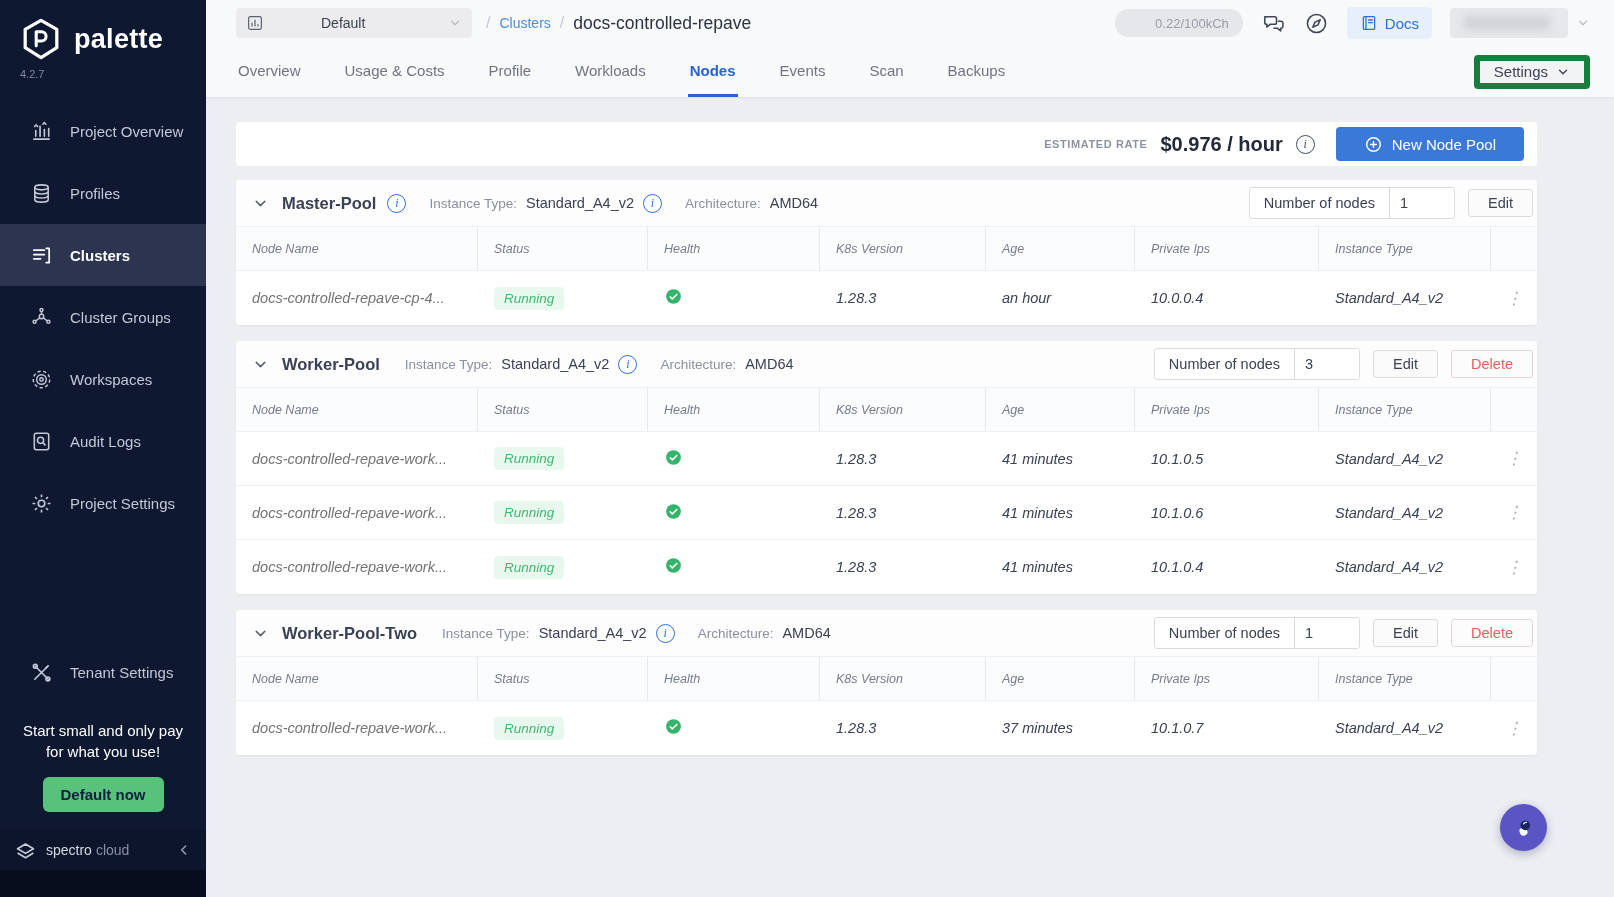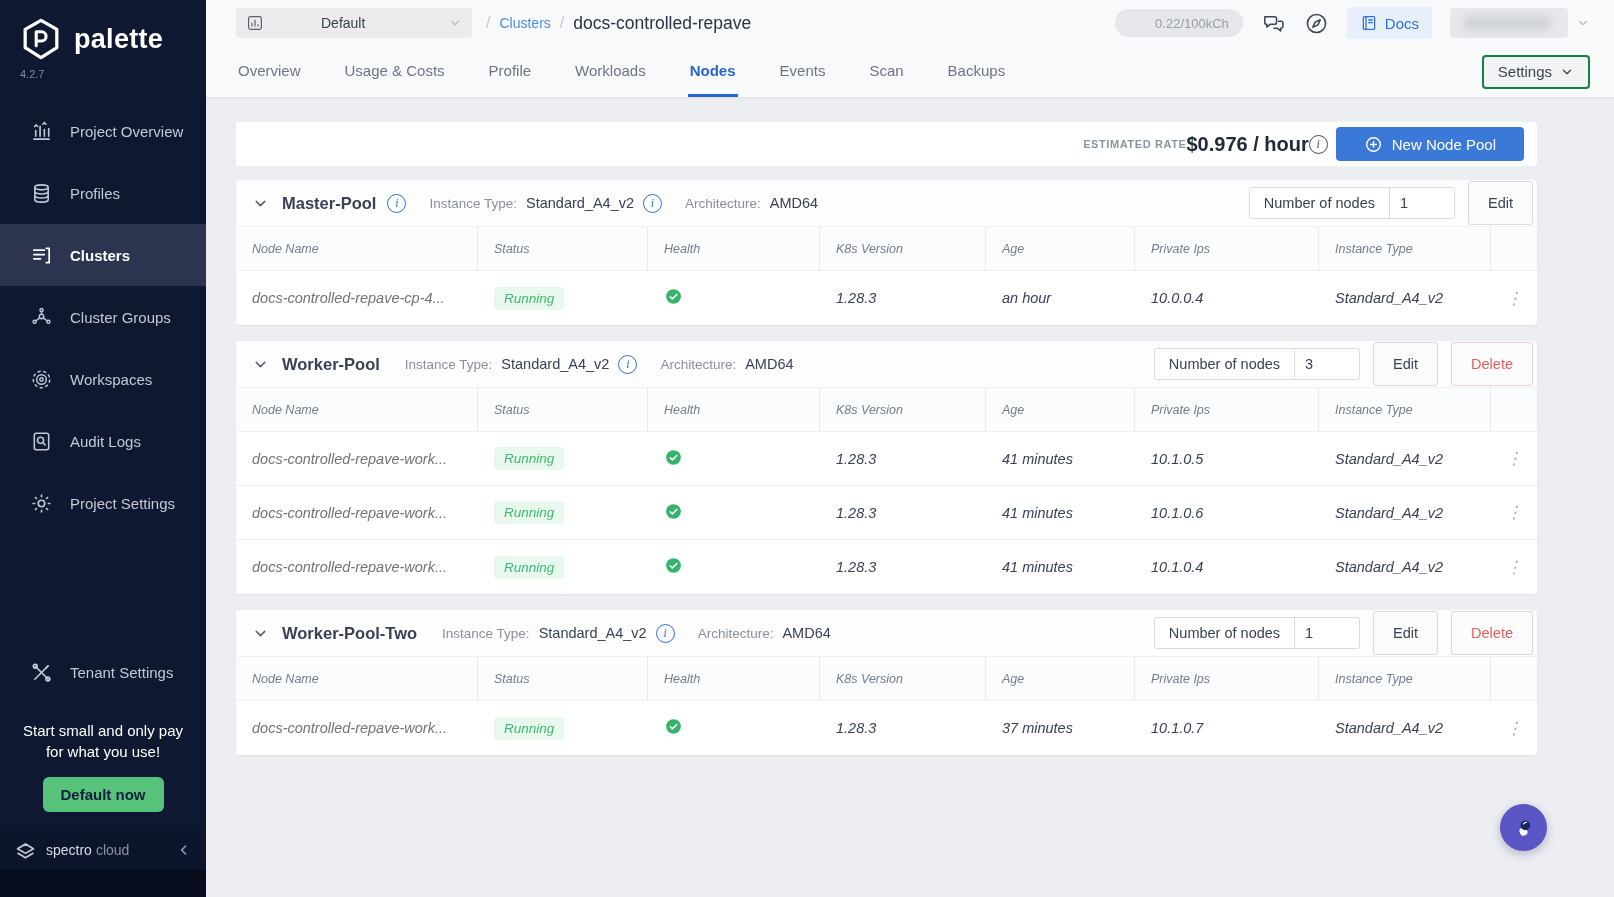--- a/index.html
+++ b/index.html
@@ -48,46 +48,46 @@
   .tb-icon svg { width:100%; height:100%; }
   .docs-btn { height:32px; background:#e7effb; border:none; border-radius:4px; color:#2e70d2; font-size:15px; font-family:inherit; display:flex; align-items:center; gap:7px; padding:0 13px; cursor:pointer; }
   .docs-btn .mini-icon { color:#2e70d2; }
   .user-menu { display:flex; align-items:center; gap:8px; cursor:pointer; }
   .user-blur { width:118px; height:30px; border-radius:4px; background:#e7e8eb; overflow:hidden; display:flex; align-items:center; }
   .user-blur i { display:block; width:86px; height:14px; margin-left:14px; background:#cfd2d8; border-radius:3px; filter:blur(4px); }
   .topbar-row2 { height:51px; display:flex; align-items:flex-end; padding:0 24px 0 30px; }
   .tab-bar { display:flex; gap:40px; height:100%; }
   .tab { display:flex; align-items:center; font-size:15px; color:#6e7480; border-bottom:3px solid transparent; padding:0 2px; cursor:pointer; }
   .tab.active { color:#2864cf; font-weight:700; border-bottom-color:#2864cf; }
-  .settings-btn { margin-left:auto; align-self:center; height:34px; background:#f2f3f5; border:2px solid #15803d; border-radius:4px; color:#3d4354; font-size:15px; font-family:inherit; display:flex; align-items:center; gap:8px; padding:0 14px; cursor:pointer; }
+  .settings-btn { margin-left:auto; align-self:center; height:34px; background:#f2f3f5; border:6px solid #15803d; border-radius:4px; color:#3d4354; font-size:15px; font-family:inherit; display:flex; align-items:center; gap:8px; padding:0 14px; cursor:pointer; }
   .settings-btn .chev-sm { color:#3d4354; }
 
   
   .content { flex:1; overflow:auto; padding:25px 77px 20px 30px; }
-  .rate-bar { height:44px; background:#ffffff; border-radius:4px; display:flex; align-items:center; justify-content:flex-end; padding:0 13px; margin-bottom:14px; }
+  .rate-bar { height:44px; background:#ffffff; border-radius:4px; display:flex; align-items:center; justify-content:flex-end; gap:13px; padding:0 13px; margin-bottom:14px; }
   .rate-label { font-size:11px; letter-spacing:.6px; color:#8d939e; font-weight:600; }
   .rate-value { font-size:20px; font-weight:600; color:#222a3a; }
   .info-chip { width:19px; height:19px; border-radius:50%; border:1.4px solid; display:inline-flex; align-items:center; justify-content:center; font-family:"Liberation Serif", serif; font-style:italic; font-size:12px; cursor:pointer; flex:0 0 auto; }
   .info-dark { color:#3f4d66; border-color:#3f4d66; }
   .info-blue { color:#2f6fd8; border-color:#2f6fd8; }
   .new-pool-btn { height:34px; background:#3b79d8; border:none; border-radius:4px; color:#ffffff; font-size:15px; font-family:inherit; display:flex; align-items:center; gap:9px; padding:0 28px; margin-left:8px; cursor:pointer; }
   .new-pool-btn .mini-icon { color:#fff; width:19px; height:19px; }
 
   .pool-card { background:#ffffff; border-radius:4px; margin-bottom:16px; overflow:hidden; box-shadow:0 1px 2px rgba(16,24,40,.05); }
   .pool-header { height:47px; display:flex; align-items:center; padding:0 4px 0 16px; gap:9px; border-bottom:1px solid #eef0f3; background:#fdfdfe; }
   .chev-pool { width:17px; height:17px; color:#555d6e; display:inline-flex; cursor:pointer; flex:0 0 auto; }
   .chev-pool svg { width:100%; height:100%; }
   .pool-name { font-size:16.5px; font-weight:700; color:#3a4154; margin:0 2px 0 4px; white-space:nowrap; }
   .meta-label { color:#8a909c; font-size:13.5px; margin-left:14px; white-space:nowrap; }
   .meta-value { color:#3a4154; font-size:14.5px; white-space:nowrap; }
   .pool-actions { margin-left:auto; display:flex; align-items:center; }
   .nodes-group { display:flex; align-items:stretch; border:1px solid #d9dbe1; border-radius:3px; height:32px; background:#fff; }
   .nodes-label { display:flex; align-items:center; padding:0 14px; font-size:14.5px; color:#3a4154; border-right:1px solid #d9dbe1; white-space:nowrap; }
   .nodes-value { width:64px; border:none; outline:none; padding:0 10px; font-size:14.5px; color:#3a4154; font-family:inherit; background:transparent; }
-  .btn { height:44px; padding:0 19px; background:#fbfbfc; border:1px solid #d9dbe1; border-radius:3px; font-size:14.5px; color:#3a4354; font-family:inherit; margin-left:13px; cursor:pointer; }
+  .btn { height:28px; padding:0 19px; background:#fbfbfc; border:1px solid #d9dbe1; border-radius:3px; font-size:14.5px; color:#3a4354; font-family:inherit; margin-left:13px; cursor:pointer; }
   .btn.delete { color:#df5f5c; border-color:#e7d4d4; background:#fdfcfc; }
 
   .t-head, .t-row { display:grid; grid-template-columns:242px 170px 172px 166px 149px 184px 1fr 46px; align-items:center;font-style:italic; }
   .t-head { height:44px; background:#fbfcfd; border-bottom:1px solid #eef0f3; }
   .h-cell { height:100%; display:flex; align-items:center; padding-left:16px; font-size:12.5px; color:#757c8a; border-right:1px solid #e7e9ed; white-space:nowrap; }
   .h-cell.menu { border-right:none; }
   .t-row { height:54px; border-bottom:1px solid #eef0f3; font-size:14.5px; color:#3a4154; background:#fff; }
   .t-row:last-child { border-bottom:none; }
   .cell { padding-left:16px; white-space:nowrap; overflow:hidden; }
   .cell.name { color:#737373; }

